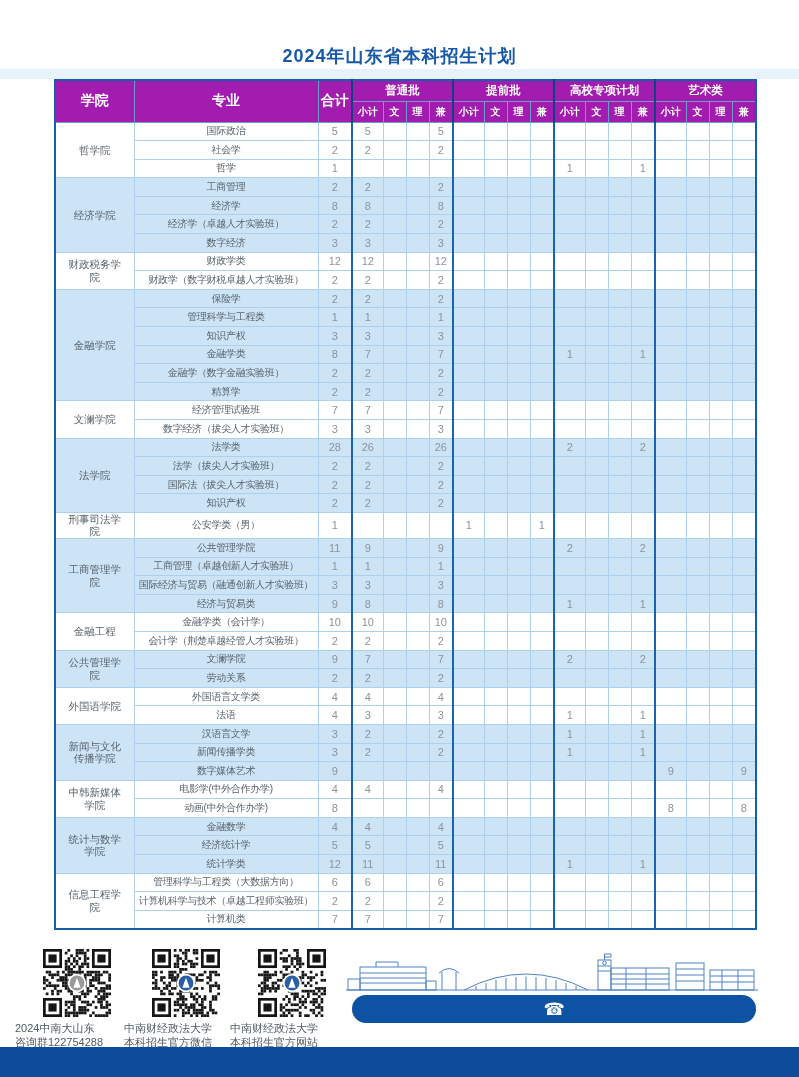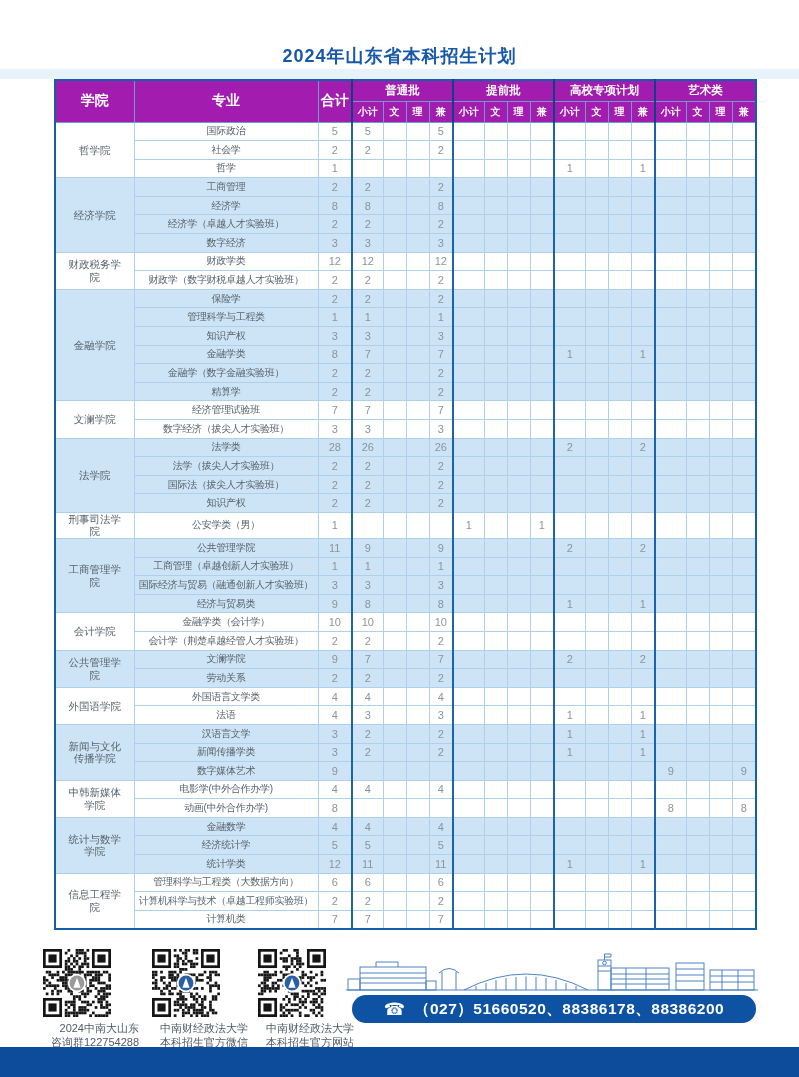--- a/index.html
+++ b/index.html
@@ -20,21 +20,21 @@
   thead .thick-l{border-left:2px solid #0d4183;}
 
   tbody tr{height:18.6px;}
   tbody td{border:1px solid #aed0ec;padding:0;text-align:center;font-size:11px;
     color:#8b949c;white-space:nowrap;overflow:hidden;background:#fff;}
   tbody .thick-l{border-left:2px solid #1b63ac;}
   td.college-td{font-size:10.5px;color:#57636d;line-height:12.5px;white-space:normal;padding:0 10px;}
   td.major-td{font-size:10px;color:#57636d;letter-spacing:-0.3px;}
   tr.alt td{background:#cde4f6;}
 
-  .qr-item{position:absolute;top:949px;width:124px;text-align:right;}
+  .qr-item{position:absolute;top:949px;width:124px;text-align:left;}
   .qr-item svg{display:block;margin:0 auto;background:#fff;}
   .qr-caption{margin-top:5px;font-size:11px;line-height:13.5px;color:#4e5a64;}
   #qr1{left:15px;} #qr2{left:124px;} #qr3{left:230px;}
 
   .skyline{position:absolute;left:346px;top:952px;}
 
   .phone-pill{position:absolute;left:352px;top:995px;width:404px;height:28px;background:#0d52a3;
     border-radius:14px;display:flex;align-items:center;justify-content:center;gap:9px;}
   .phone-icon{color:#fff;font-size:17px;line-height:1;}
   .phone-num{color:#fff;font-size:15.5px;font-weight:bold;letter-spacing:0.5px;}
@@ -623,21 +623,21 @@
           <td class="thick-l">1</td>
           <td class=""></td>
           <td class=""></td>
           <td class="">1</td>
           <td class="thick-l"></td>
           <td class=""></td>
           <td class=""></td>
           <td class=""></td>
         </tr>
         <tr>
-          <td rowspan="2" class="college-td">会计学院</td>
+          <td rowspan="2" class="college-td">金融工程</td>
           <td class="major-td">金融学类（会计学）</td>
           <td>10</td>
           <td class="thick-l">10</td>
           <td class=""></td>
           <td class=""></td>
           <td class="">10</td>
           <td class="thick-l"></td>
           <td class=""></td>
           <td class=""></td>
           <td class=""></td>
@@ -1686,18 +1686,17 @@
     <rect x="265" y="16" width="58" height="22"></rect>
     <path d="M265 22 H323 M265 27 H323 M265 32 H323 M280 16 V38 M300 16 V38"></path>
     <rect x="330" y="11" width="28" height="27"></rect>
     <path d="M330 17 H358 M330 23 H358 M330 29 H358"></path>
     <rect x="364" y="18" width="44" height="20"></rect>
     <path d="M364 24 H408 M364 30 H408 M376 18 V38 M392 18 V38"></path>
   </svg>
 
   <div class="phone-pill">
     <span class="phone-icon">☎</span>
-    <span class="phone-num">（027）51660520、88386178、88386200</span>
   </div>
 
   <div class="footer-bar"></div>
 
 </div>
 
 </body></html>

